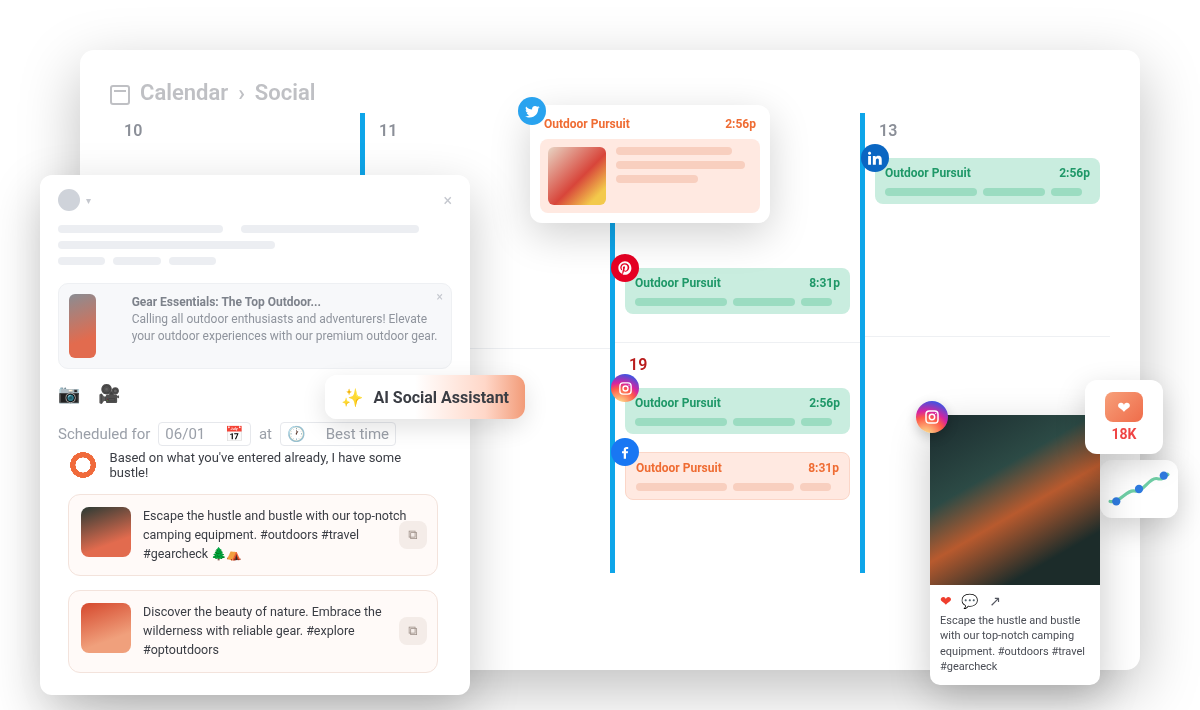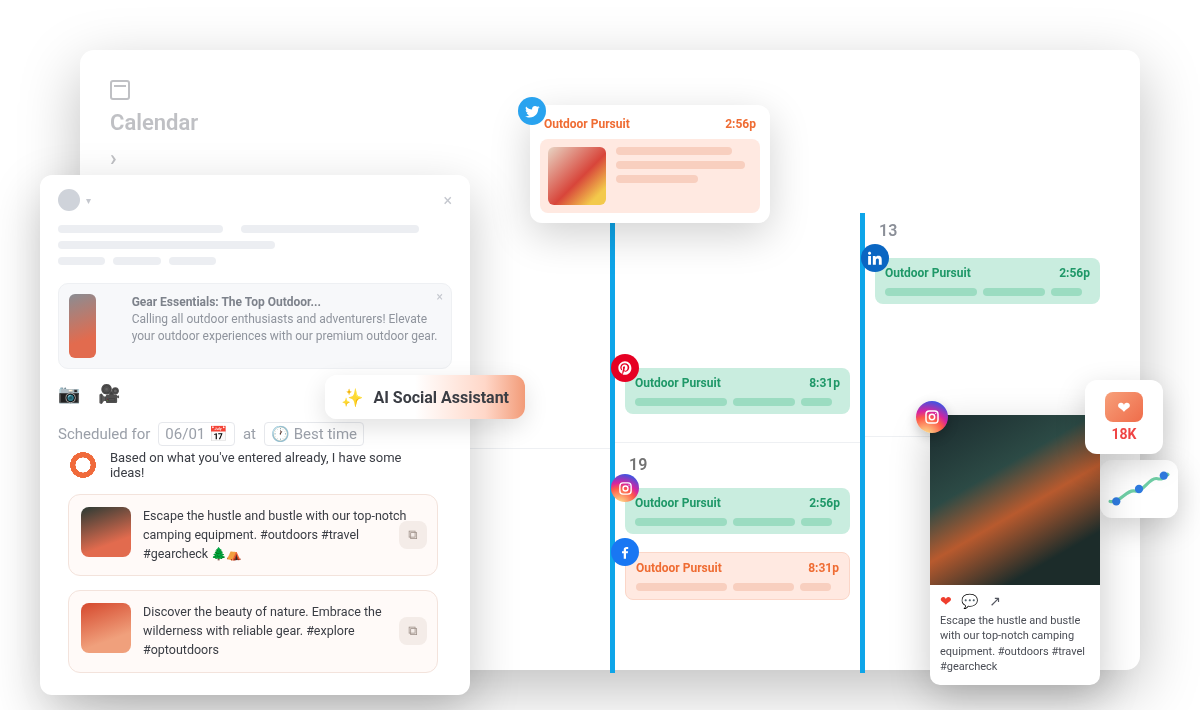--- a/index.html
+++ b/index.html
@@ -1,30 +1,30 @@
 <!DOCTYPE html>
 <html><head>
 <meta charset="utf-8">
 <style>
 * { box-sizing: border-box; margin: 0; padding: 0; font-family: -apple-system, BlinkMacSystemFont, "Segoe UI", Roboto, sans-serif; }
 body { background: #fff; width: 1200px; height: 710px; position: relative; overflow: hidden; }
 
 
 .calendar-card { position: absolute; left: 80px; top: 50px; width: 1060px; height: 620px; background: #fff; border-radius: 14px; box-shadow: 0 20px 60px rgba(0,0,0,0.25); padding: 30px 30px 0 30px; }
 
-.breadcrumb { display: flex; align-items: flex-start; gap: 10px; color: #bfc0c4; font-size: 22px; font-weight: 600; flex-direction: column; }
+.breadcrumb { display: flex; align-items: flex-end; gap: 10px; color: #bfc0c4; font-size: 22px; font-weight: 600; }
 .cal-icon { width: 20px; height: 20px; border: 2px solid #bfc0c4; border-radius: 3px; position: relative; }
 .cal-icon::before { content:''; position:absolute; top:3px; left:2px; right:2px; height:2px; background:#bfc0c4; }
 
 .cal-grid { display: grid; grid-template-columns: repeat(4, 1fr); margin-top: 8px; }
 .cal-col { border-left: 5px solid #0ea5e9; min-height: 460px; padding: 0 10px; position: relative; }
 .cal-col:first-child { border-left: none; }
 .day-num { color: #8b8f98; font-size: 16px; font-weight: 600; padding: 8px 4px; }
 .day-divider { border-top: 1px solid #eef0f3; margin: 200px -10px 8px -10px; }
-.day-num2 { color: #737373; font-size: 16px; font-weight: 600; padding: 4px; }
+.day-num2 { color: #b91c1c; font-size: 16px; font-weight: 600; padding: 4px; }
 
 
 .event { border-radius: 8px; padding: 8px 10px; margin-top: 6px; position: relative; }
 .ev-green { background: #c9eddf; }
 .ev-orange { background: #ffe9e1; border:1px solid #fbd6c8; }
 .ev-row { display:flex; justify-content:space-between; align-items:center; font-size:12px; font-weight:700; }
 .ev-green .ev-title { color:#1f9868; }
 .ev-green .ev-time  { color:#1f9868; }
 .ev-orange .ev-title{ color:#ef6c33; }
 .ev-orange .ev-time { color:#ef6c33; }
@@ -59,21 +59,21 @@
 
 .attach-card{ margin-top:10px; background:#f7f8fa; border:1px solid #eef0f3; border-radius:10px; padding:10px; display:flex; gap:12px; position:relative;}
 .attach-thumb{ width:52px; height:64px; border-radius:6px; background:linear-gradient(160deg,#8a8d93 0%, #e26b4e 70%);} 
 .attach-text{ font-size:12px; color:#8f949d; line-height:1.4;margin-left:24px; }
 .attach-title{ font-weight:700; color:#7d828b; }
 .attach-close{ position:absolute; right:8px; top:6px; color:#c4c7ce; font-size:12px; }
 
 .media-row{ display:flex; gap:18px; margin-top:14px; color:#c4c7ce; font-size:18px; }
 
 .sched-row{ display:flex; align-items:center; gap:8px; margin-top:18px; font-size:15px; color:#9ba0a9; }
-.sched-chip{ border:1px solid #e6e8ec; border-radius:4px; padding:2px 6px; display:flex; align-items:center; gap:4px; }
+.sched-chip{ border:1px solid #e6e8ec; border-radius:4px; padding:2px 6px; display:flex; align-items:center; gap:20px; }
 
 
 .ai-btn{ position:absolute; left:325px; top:375px; width:200px; height:44px; border-radius:12px; background:linear-gradient(90deg,#fff 0%, #fff 45%, #ffd7c8 80%, #f29b78 100%); box-shadow:0 8px 24px rgba(0,0,0,0.12); display:flex; align-items:center; justify-content:center; gap:10px; font-weight:700; color:#3a3d44; z-index:9; }
 .wand{ font-size:18px; }
 
 
 .chat-area{ position:absolute; left:68px; top:450px; width:370px; z-index:10; }
 .chat-head{ display:flex; gap:12px; align-items:center; }
 .bot-av{ width:30px; height:30px; border-radius:50%; background:radial-gradient(circle,#fff 35%, #f06a3b 36%, #f06a3b 60%, #fff 61%);} 
 .chat-intro{ font-size:13px; color:#3a3d44; }
@@ -301,21 +301,21 @@
 </div>
 
 <div class="ai-btn">
   <span class="wand">✨</span>
   <span>AI Social Assistant</span>
 </div>
 
 <div class="chat-area">
   <div class="chat-head">
     <div class="bot-av"></div>
-    <div class="chat-intro">Based on what you've entered already, I have some ideas!</div>
+    <div class="chat-intro">Based on what you've entered already, I have some bustle!</div>
   </div>
   <div class="suggestion">
     <div class="sug-thumb a"></div>
     <div class="sug-text">Escape the hustle and bustle with our top-notch camping equipment. #outdoors #travel #gearcheck 🌲⛺</div>
     <div class="sug-copy">⧉</div>
   </div>
   <div class="suggestion">
     <div class="sug-thumb b"></div>
     <div class="sug-text">Discover the beauty of nature. Embrace the wilderness with reliable gear. #explore #optoutdoors</div>
     <div class="sug-copy">⧉</div>

